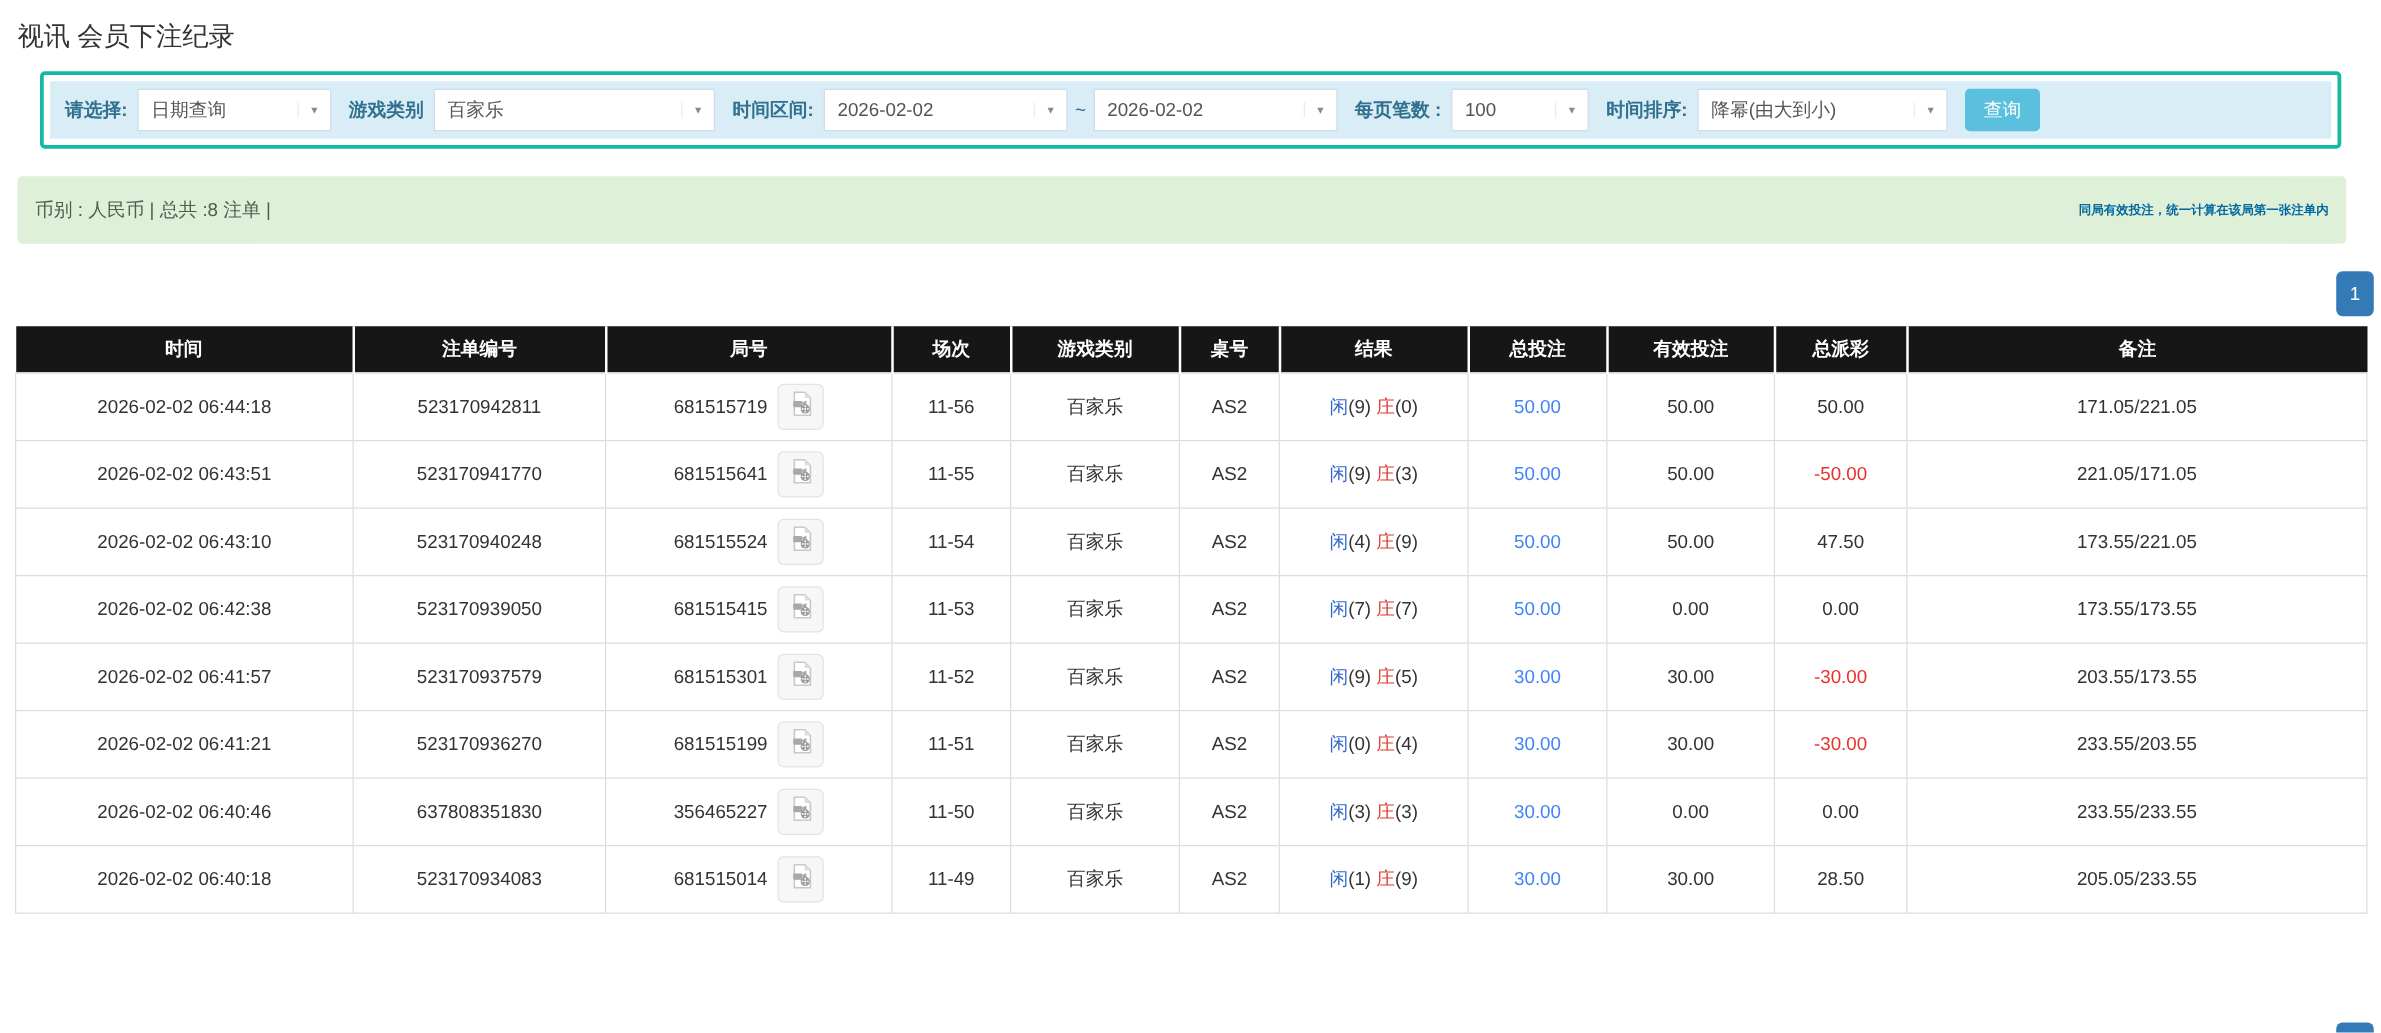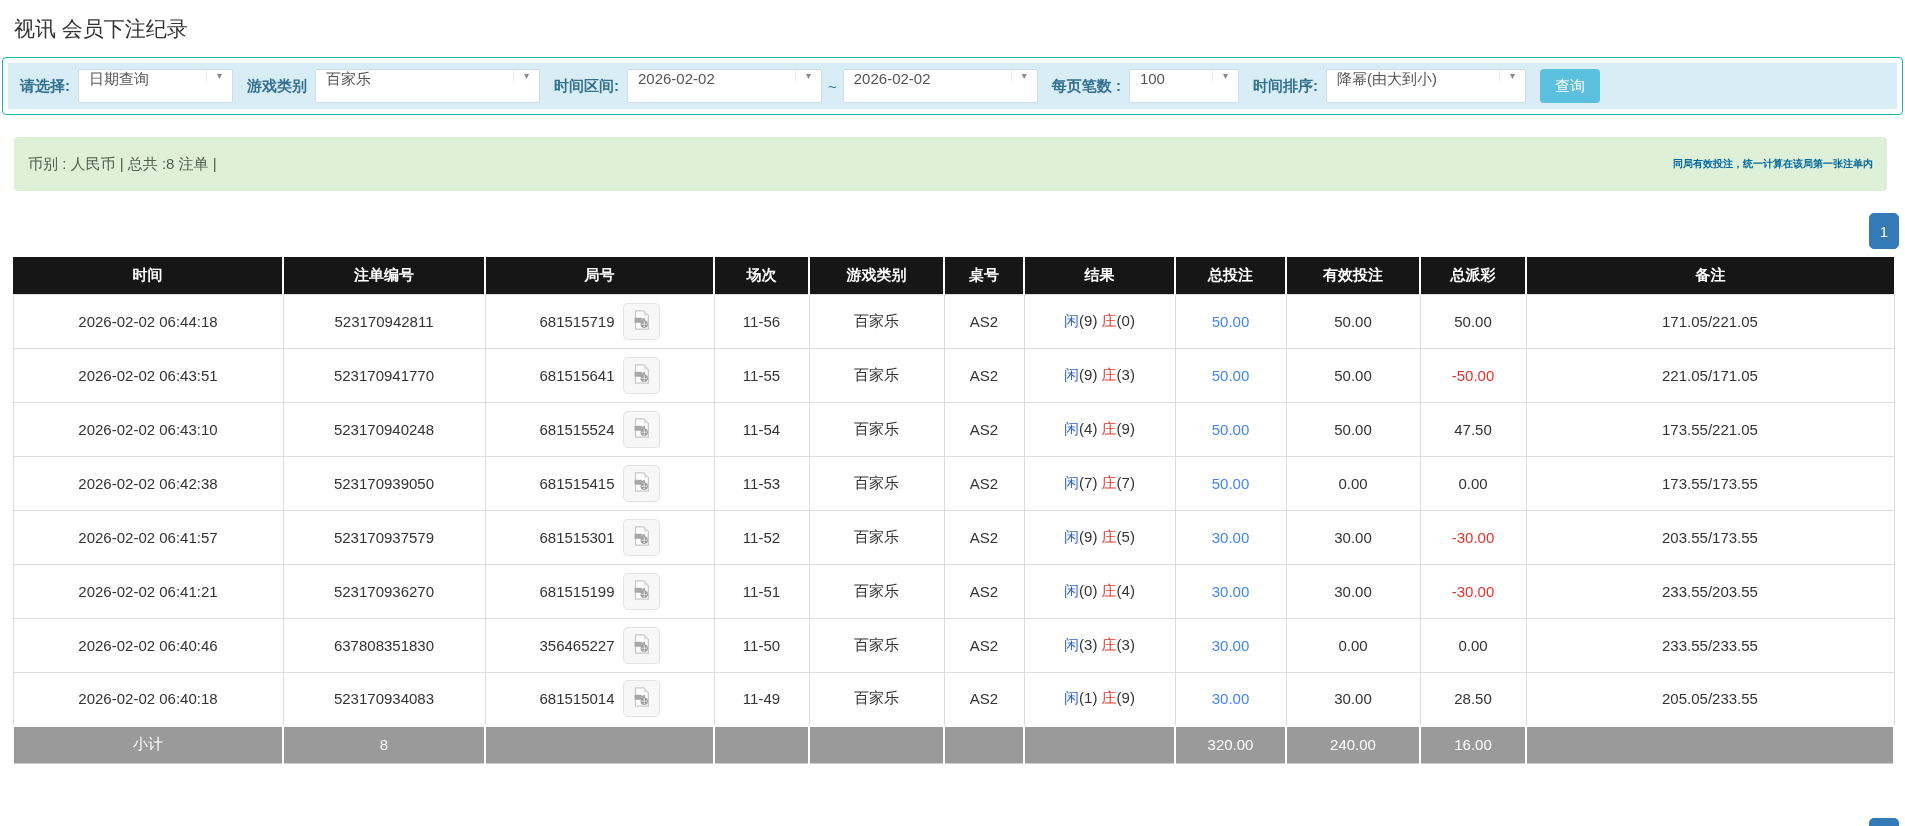--- a/index.html
+++ b/index.html
@@ -2,36 +2,36 @@
 <html><head>
 <meta charset="utf-8">
 <style>
   * { box-sizing: border-box; margin: 0; padding: 0; }
   html,body { width:1905px; height:826px; overflow:hidden; background:#fff;
     font-family:"Liberation Sans", sans-serif; color:#333; position:relative; }
 
   .page-title { font-size:21px; color:#333; padding:15px 18px 14px 14px; font-weight:400; }
 
   
-  .filter-panel { margin:0 2px; border:1px solid #14b8a6; border-radius:4px; padding:5px; background:#fff; }
+  .filter-panel { margin:0 32px; border:3px solid #14b8a6; border-radius:4px; padding:5px; background:#fff; }
   .filter-bar { background:#d9edf7; display:flex; align-items:center; padding:6px 10px; height:46px; }
   .f-label { color:#31708f; font-weight:bold; font-size:15px; white-space:nowrap; margin:0 8px 0 14px; }
   .f-label:first-child { margin-left:2px; }
-  .sel { display:inline-flex; align-items:flex-start; background:#fff; border:1px solid #cfdde8;
+  .sel { display:inline-flex; align-items:center; background:#fff; border:1px solid #cfdde8;
          border-radius:1px; height:34px; cursor:pointer; }
   .sel .sel-val { display:flex; align-items:center; padding:0 10px; font-size:15px; color:#555; flex:1 1 auto;
                   white-space:nowrap; overflow:hidden; }
   .sel .sel-arrow { width:26px; display:flex; align-items:center; justify-content:center;
                     border-left:1px solid #e4edf3; color:#8a8a8a; font-size:10px; }
   .tilde { color:#31708f; font-size:15px; margin:0 6px; }
   .search-btn { margin-left:14px; background:#5bc0de; color:#fff; border:none; border-radius:4px;
                 font-size:15px; padding:0 15px; height:34px; cursor:pointer; }
 
   
-  .summary-bar { margin:22px 18px 0 14px; background:#dff0d8; border-radius:4px; height:54px;
+  .summary-bar { margin:22px 28px 0 14px; background:#dff0d8; border-radius:4px; height:54px;
                  display:flex; align-items:center; justify-content:space-between; padding:0 14px;text-align:center; }
   .summary-left { color:#4d604f; font-size:15px; }
   .summary-right { color:#0369a1; font-size:10px;font-weight:bold; }
 
   
   .pager-top { margin:22px 6px 8px 14px; display:flex; justify-content:flex-end; }
   .page-btn { background:#337ab7; color:#fff; border:1px solid #337ab7; border-radius:5px;
               min-width:30px; height:36px; font-size:15px; display:flex; align-items:center;
               justify-content:center; cursor:pointer; }
   .pager-bottom-clip { position:absolute; top:818px; right:6px; width:30px; height:30px;
@@ -384,29 +384,16 @@
         <td>百家乐</td>
         <td>AS2</td>
         <td><span class="res-player">闲</span><span class="res-score">(1)</span> <span class="res-banker">庄</span><span class="res-score">(9)</span></td>
         <td><a class="blue-link">30.00</a></td>
         <td>30.00</td>
         <td>28.50</td>
         <td>205.05/233.55</td>
       </tr>
     </tbody>
   <tfoot>
-    <tr>
-      <td>小计</td>
-      <td>8</td>
-      <td></td>
-        <td></td>
-      <td></td>
-        <td></td>
-      <td></td>
-      <td>320.00</td>
-      <td>240.00</td>
-      <td>16.00</td>
-      <td></td>
-    </tr>
   </tfoot>
 </table>
 
 <div class="pager-bottom-clip"></div>
 
 </body></html>

